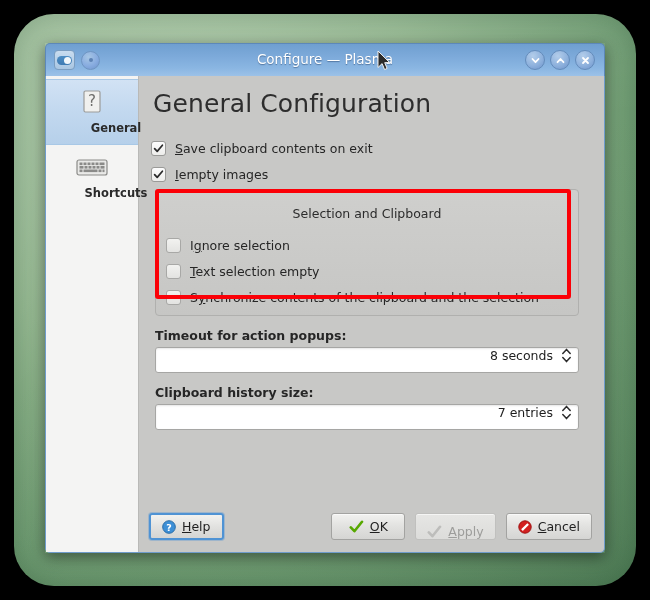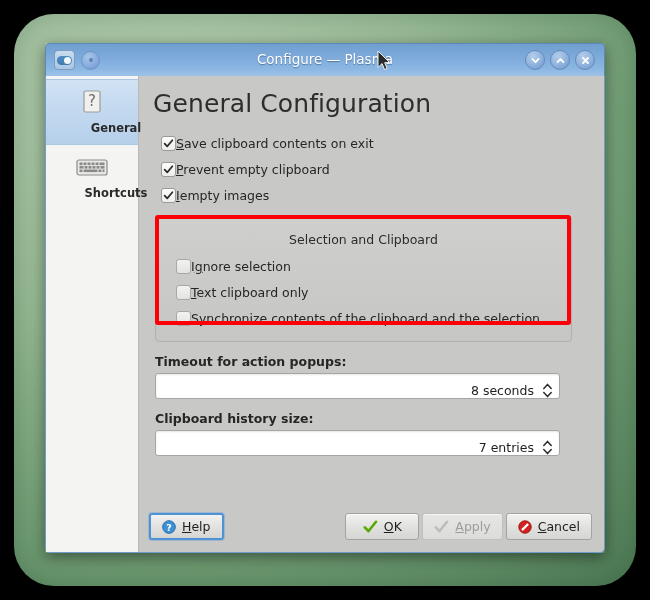--- a/index.html
+++ b/index.html
@@ -179,38 +179,39 @@
     font-size: 11.5px;
     font-weight: bold;
     color: #2a2a2a;
     margin-left: 48px;
   }
   .side-icon { height: 30px; display: flex; align-items: center; justify-content: center; }
 
   
   .main {
     flex: 1;
-    padding: 8px 28px 0 10px;
+    padding: 8px 21px 0 10px;
     position: relative;
     box-sizing: border-box;
   }
   .page-title {
     font-size: 25px;
     color: #2d2d2d;
     font-weight: 400;
     margin: 5px 0 12px 4px;
     letter-spacing: 0.1px;
   }
 
   
   .chk-row {
     display: flex;
-    align-items: center;
+    align-items: flex-end;
+    gap: 9px;
     height: 26px;
-    margin-left: 12px;
+    margin-left: 2px;
     cursor: pointer;
   }
   .chkbox {
     width: 15px; height: 15px;
     border-radius: 3px;
     border: 1px solid #9a9a98;
     background: linear-gradient(to bottom, #fdfdfd, #ededeb);
     box-sizing: border-box;
     flex: none;
     display: flex;
@@ -256,27 +257,27 @@
   }
 
   
   .field-label {
     font-size: 12.5px;
     color: #262626;
     margin: 12px 0 4px 6px;
     font-weight: bold;
   }
   .spinbox {
-    margin: 0 16px 0 6px;
+    margin: 0 4px 0 6px;
     height: 26px;
     background: #ffffff;
     border: 1px solid #a6a6a4;
     border-radius: 3px;
     display: flex;
-    align-items: flex-end;
+    align-items: flex-start;
     justify-content: flex-end;
     padding-right: 6px;
     gap: 8px;
     box-sizing: border-box;
     box-shadow: inset 0 1px 2px rgba(0,0,0,0.10);
   }
   .spin-value {
     font-size: 12.5px;
     color: #1e1e1e;
   }
@@ -315,24 +316,25 @@
   }
   .btn u { text-decoration: underline; }
   .btn.focused {
     border: 2px solid #4f93d4;
     box-shadow: 0 0 0 1px rgba(79,147,212,0.35);
   }
   .btn.disabled {
     color: #9d9d9b;
     background: linear-gradient(to bottom, #e6e6e4 0%, #dcdcda 100%);
     border-color: #c0c0be;
+    align-items: flex-end;
   }
   .btn-gap { width: 10px; flex: none; }
   .spacer { flex: 1; }
-  .grp-right { display: flex; gap: 3px; }
+  .grp-right { display: flex; gap: 10px; }
 </style>
 </head>
 <body>
 
 <div id="desktop">
   <div id="green-frame">
     <div id="green-frame-inner"></div>
   </div>
 
   <div id="window">
@@ -414,50 +416,42 @@
 
         <div class="chk-row">
           <div class="chkbox">
             <svg width="11" height="11" viewBox="0 0 11 11">
                 <path d="M1.6 5.6 L4.2 8.4 L9.4 2.2" stroke="#2b2b2b" stroke-width="1.7" fill="none" stroke-linecap="round" stroke-linejoin="round"></path>
               </svg>
           </div>
           <div class="chk-label"><span></span><u>S</u><span>ave clipboard contents on exit</span></div>
         </div>
 
+
         <div class="chk-row">
           <div class="chkbox">
             <svg width="11" height="11" viewBox="0 0 11 11">
                 <path d="M1.6 5.6 L4.2 8.4 L9.4 2.2" stroke="#2b2b2b" stroke-width="1.7" fill="none" stroke-linecap="round" stroke-linejoin="round"></path>
               </svg>
           </div>
-          <div class="chk-label"><span></span><u>P</u><span>revent empty clipboard</span></div>
-        </div>
-
-        <div class="chk-row">
-          <div class="chkbox">
-            <svg width="11" height="11" viewBox="0 0 11 11">
-                <path d="M1.6 5.6 L4.2 8.4 L9.4 2.2" stroke="#2b2b2b" stroke-width="1.7" fill="none" stroke-linecap="round" stroke-linejoin="round"></path>
-              </svg>
-          </div>
           <div class="chk-label"><span></span><u>I</u><span>empty images</span></div>
         </div>
 
         <div class="group-wrap">
           <div class="groupbox">
             <div class="group-title">Selection and Clipboard</div>
 
             <div class="chk-row">
               <div class="chkbox empty"></div>
               <div class="chk-label"><span>I</span><u>g</u><span>nore selection</span></div>
             </div>
 
             <div class="chk-row">
               <div class="chkbox empty"></div>
-              <div class="chk-label"><span></span><u>T</u><span>ext clipboard only</span></div>
+              <div class="chk-label"><span></span><u>T</u><span>ext selection empty</span></div>
             </div>
 
             <div class="chk-row">
               <div class="chkbox empty"></div>
               <div class="chk-label"><span>S</span><u>y</u><span>nchronize contents of the clipboard and the selection</span></div>
             </div>
           </div>
           <div id="red-highlight"></div>
         </div>
 

